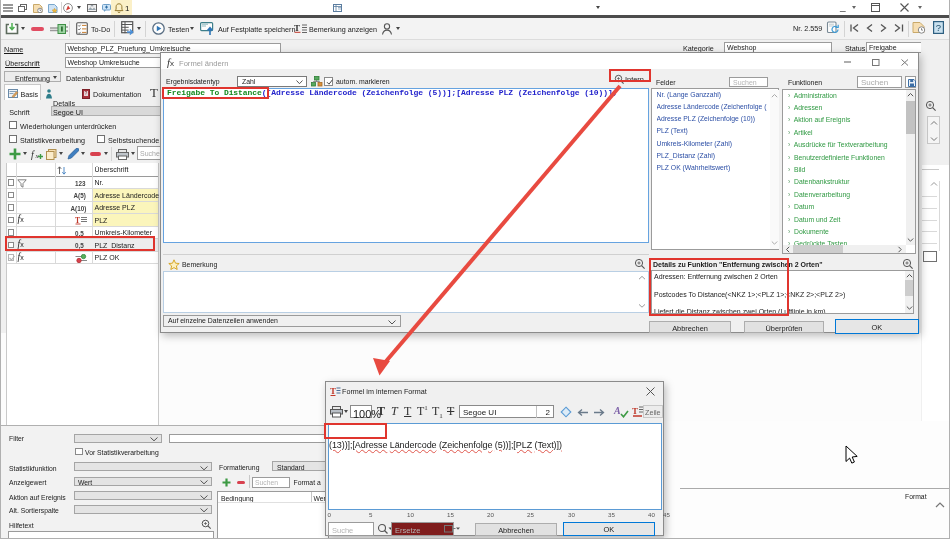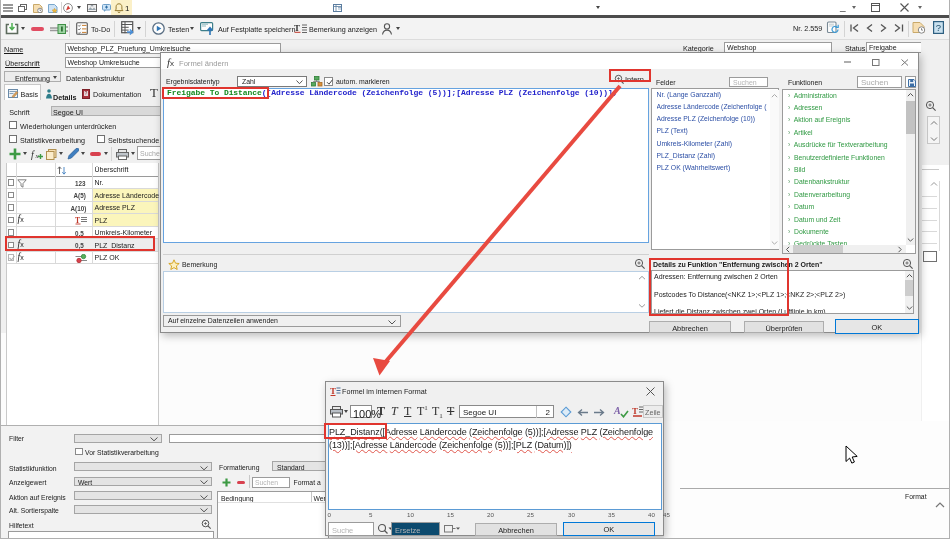--- a/index.html
+++ b/index.html
@@ -208,21 +208,21 @@
     <svg class="ab" style="left:7.5px;top:4.5px;" width="11" height="9">
         <rect x="0.5" y="0.5" width="9" height="8" fill="#eef2f6" stroke="#6a8aa8"></rect>
         <path d="M1.5 2.5h7M1.5 4.5h4" stroke="#6a8aa8" stroke-width="0.8"></path>
         <path d="M4 7.5L8.5 2.5l1.5 1.2L5.5 8.5z" fill="#d9a05b" stroke="#a8763a" stroke-width="0.5"></path>
       </svg>
     <div class="lbl" style="left:20.5px;top:5.5px;font-size:7.2px;color:#222;">Basis</div>
     <svg class="ab" style="left:44.5px;top:4.5px;" width="8" height="10">
         <circle cx="4" cy="2" r="1.8" fill="#2e7d8a"></circle>
         <path d="M1 9.5c0.3-3.2 1.4-4.8 3-4.8s2.7 1.6 3 4.8z" fill="#2e7d8a"></path>
       </svg>
-    <div class="lbl" style="left:53px;top:9px;font-size:7.2px;font-weight:bold;">Details</div>
+    <div class="lbl" style="left:53px;top:15px;font-size:7.2px;">Details</div>
     <svg class="ab" style="left:81.5px;top:4.5px;" width="8" height="10">
         <rect x="0.5" y="0.5" width="7" height="9" fill="#a8323c" stroke="#7d2028"></rect>
         <rect x="2" y="2" width="4" height="5" fill="#e8d8da"></rect>
         <text x="2.6" y="6.2" font-size="5" fill="#7d2028">?</text>
       </svg>
     <div class="lbl" style="left:93px;top:5.5px;font-size:7.2px;">Dokumentation</div>
     <div class="lbl" style="left:150px;top:1px;font-family:'Liberation Serif',serif;font-size:13px;color:#333;">T</div>
   </div>
 
   <div class="lbl" style="left:9.3px;top:68px;font-size:7.2px;">Schrift</div>
@@ -659,22 +659,21 @@
   <svg class="ab" style="left:306px;top:23px;" width="12" height="13">
       <text x="0" y="9" font-size="9" font-weight="bold" font-family="Liberation Serif" fill="#c0392b">T</text>
       <path d="M1 11h9" stroke="#c0392b" stroke-width="1.5"></path>
       <path d="M7 2h4M7 4.5h4M7 7h4" stroke="#555" stroke-width="0.9"></path>
     </svg>
   <div class="ab" style="left:317px;top:22.5px;width:20px;height:13.5px;background:#ececec;border:1px solid #c8c8c8;box-sizing:border-box;overflow:hidden;">
       <span style="position:absolute;left:1px;top:2.5px;font-size:7.2px;color:#666;white-space:nowrap;">Zeile 3, 2</span>
     </div>
 
   <div class="ab" style="left:2px;top:40.5px;width:334px;height:87px;background:#fff;border:1px solid #5b9bd5;box-sizing:border-box;"></div>
-  <div class="lbl sq" style="left:3px;top:44.5px;font-size:9px;color:#222;letter-spacing:-0.08px;"><span>PLZ_Distanz([Adresse</span> <span>Ländercode</span> <span>(Zeichenfolge</span> <span>(5))];[Adresse</span> <span>PLZ</span> <span>(Zeichenfolge</span></div>
-  <div class="lbl sq" style="left:3px;top:57.5px;font-size:9px;color:#222;letter-spacing:-0.08px;"><span>(13))];[Adresse</span> <span>Ländercode</span> <span>(Zeichenfolge</span> <span>(5))];[PLZ</span> <span>(Datum)])</span></div>
+  <div class="lbl sq" style="left:3px;top:57.5px;font-size:9px;color:#222;letter-spacing:-0.08px;"><span>(13))];[Adresse</span> <span>Ländercode</span> <span>(Zeichenfolge</span> <span>(5))];[PLZ</span> <span>(Text)])</span></div>
 
   <div class="ab" style="left:1px;top:128.5px;width:337px;height:8px;font-size:6.2px;color:#555;">
     <span class="ab" style="left:0.5px;">0</span>
       <span class="ab" style="left:42px;">5</span>
       <span class="ab" style="left:80px;">10</span>
       <span class="ab" style="left:120px;">15</span>
       <span class="ab" style="left:160px;">20</span>
       <span class="ab" style="left:200px;">25</span>
       <span class="ab" style="left:241px;">30</span>
       <span class="ab" style="left:281px;">35</span>
@@ -683,21 +682,21 @@
   </div>
 
   <div class="bx" style="left:2px;top:139.5px;width:46px;height:14px;">
       <span style="position:absolute;left:3px;top:3px;color:#b5b5b5;font-size:7.5px;">Suche</span>
     </div>
   <svg class="ab" style="left:51px;top:141px;" width="16" height="12">
       <circle cx="5" cy="5" r="3.5" fill="none" stroke="#555" stroke-width="1.1"></circle>
       <path d="M7.5 7.5l3 3" stroke="#555" stroke-width="1.3"></path>
       <path d="M11.5 4.5l2 2.2 2-2.2" fill="#444"></path>
     </svg>
-  <div class="bx" style="left:65px;top:139.5px;width:49px;height:14px;background:#0c4a6e;">
+  <div class="bx" style="left:65px;top:139.5px;width:63px;height:14px;background:#7f1d1d;">
       <span style="position:absolute;left:3px;top:3px;color:#b5b5b5;font-size:7.5px;">Ersetze</span>
     </div>
   <svg class="ab" style="left:118px;top:142px;" width="17" height="10">
       <rect x="0.5" y="1.5" width="8" height="6.5" fill="none" stroke="#777"></rect>
       <path d="M8.5 4.5h3" stroke="#777"></path>
       <path d="M12 3.5l2 2.2 2-2.2" fill="#555"></path>
     </svg>
   <div class="btn" style="left:149px;top:141px;width:82px;height:12.5px;"><span style="position:relative;top:2px;">Abbrechen</span></div>
   <div class="btn" style="left:237px;top:139.5px;width:91.5px;height:14.5px;border:1.5px solid #0078d7;background:#e6e6e6;"><span style="position:relative;top:2.5px;">OK</span></div>
 </div>

